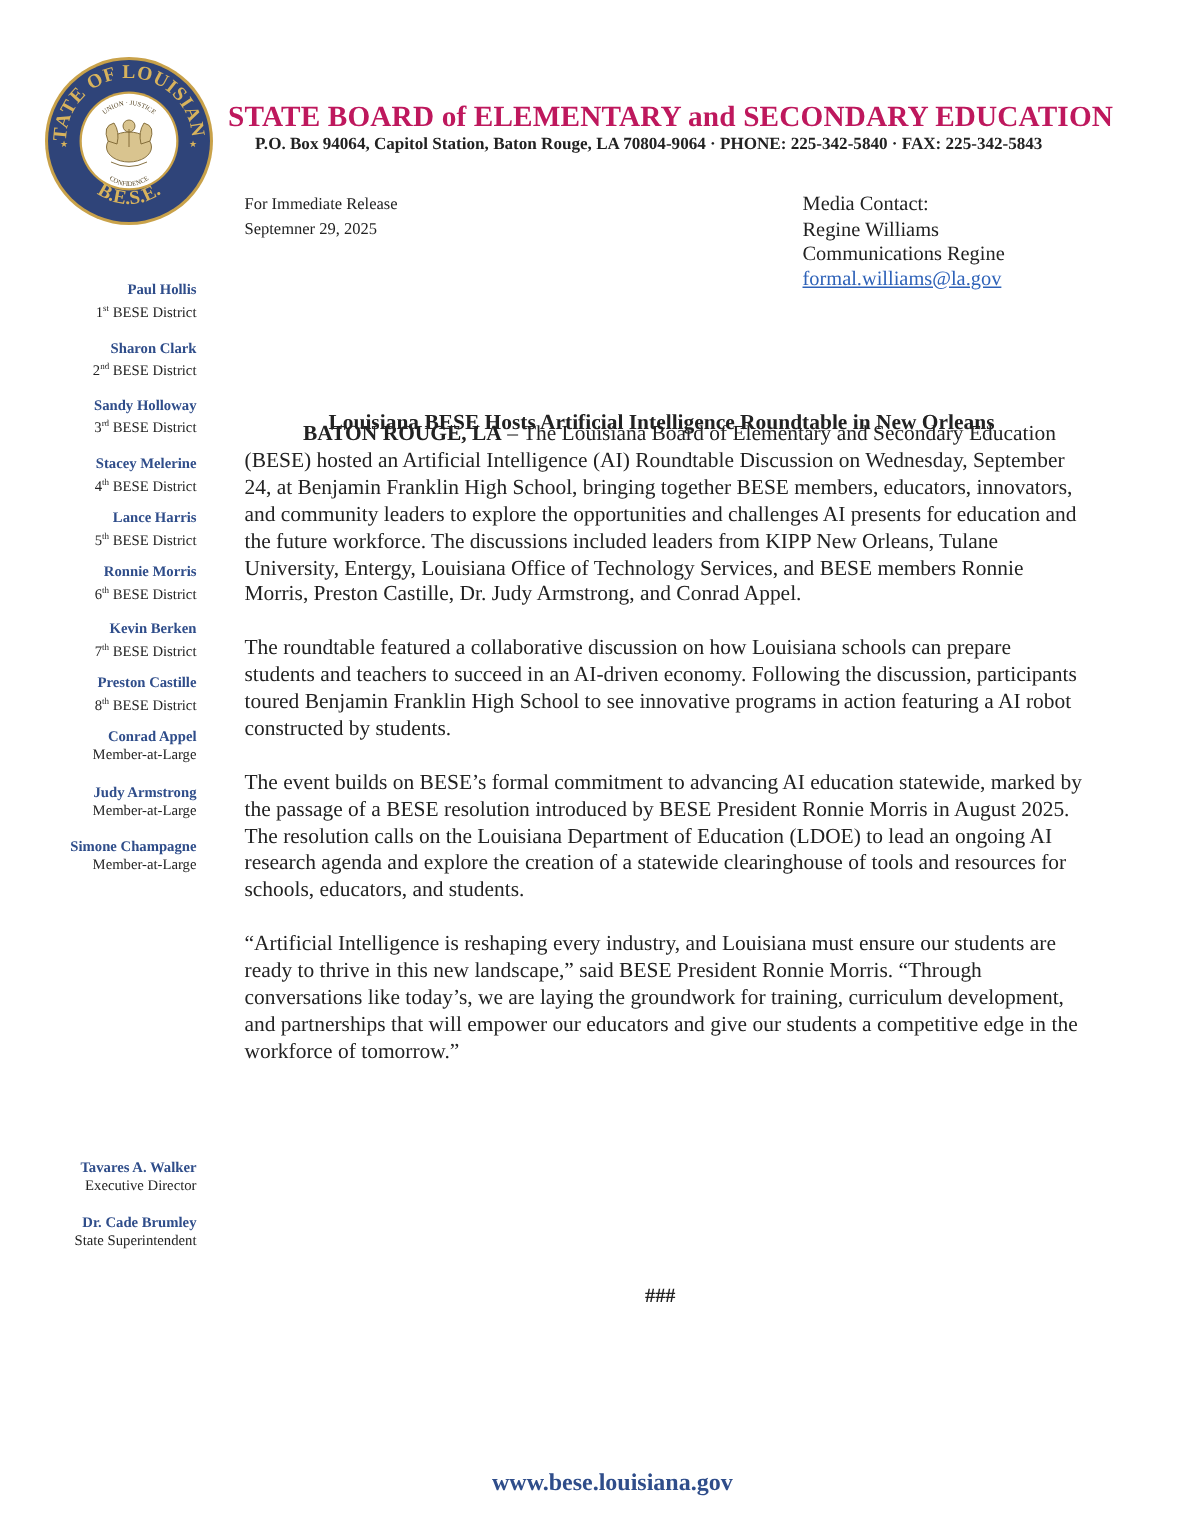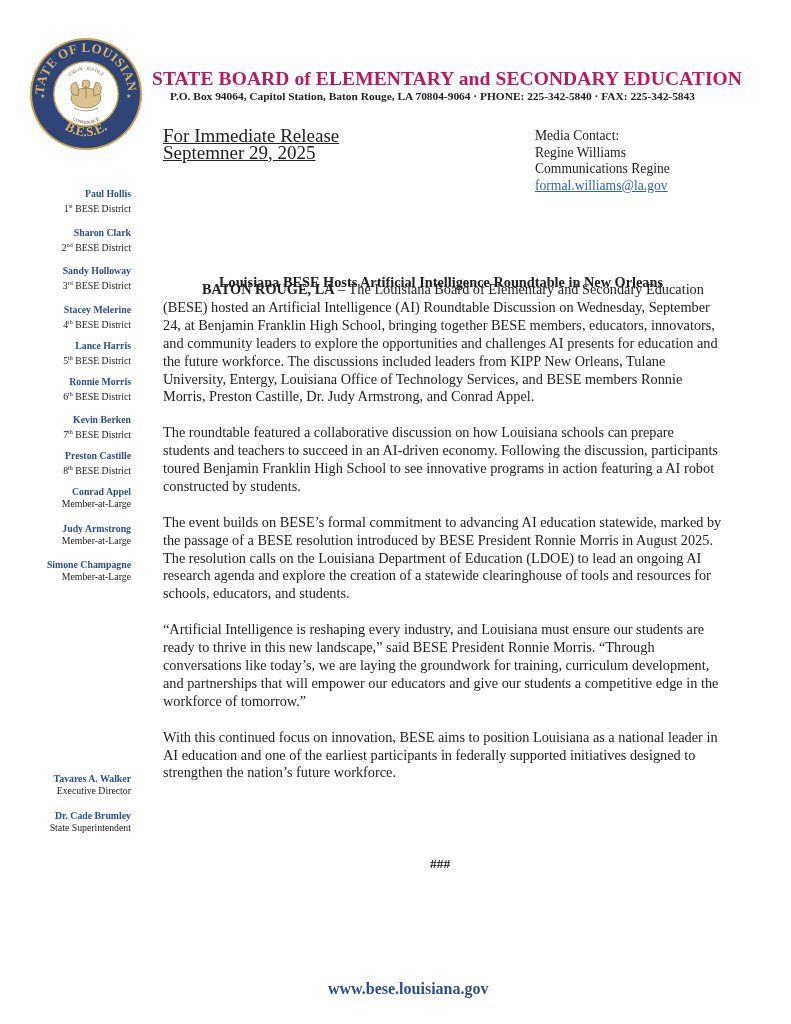--- a/index.html
+++ b/index.html
@@ -3,21 +3,21 @@
 <meta charset="utf-8">
 <style>
   html, body { margin: 0; padding: 0; background: #ffffff; }
   body { width: 791px; height: 1024px; position: relative; overflow: hidden;
          font-family: "Liberation Serif", serif; color: #222; }
   .seal { position: absolute; left: 28px; top: 36px; width: 116px; height: 116px; }
   .org-title { position: absolute; left: 152px; top: 68px; font-size: 19.5px; font-weight: bold;
                color: #be185d; letter-spacing: 0.1px; white-space: nowrap; }
   .org-address { position: absolute; left: 170px; top: 90px; font-size: 11.4px; font-weight: bold;
                  color: #222; white-space: nowrap; }
-  .release-block { position: absolute; left: 163px; top: 128px; font-size: 19px; line-height: 16.5px; text-decoration: underline; }
+  .release-block { position: absolute; left: 163px; top: 128px; font-size: 11px; line-height: 16.5px; }
   .contact-block { position: absolute; left: 535px; top: 128px; font-size: 13.6px; line-height: 16.5px; }
   .contact-email { color: #2e62b8; text-decoration: underline; cursor: pointer; }
   .sidebar { position: absolute; left: 20px; width: 111px; text-align: right; }
   .member { position: absolute; right: 0; width: 140px; text-align: right; }
   .member-name { font-size: 9.8px; font-weight: bold; color: #2f4d8a; line-height: 12px; white-space: nowrap; }
   .member-role { font-size: 9.8px; color: #222; line-height: 12px; white-space: nowrap; }
   .member-role sup { font-size: 6px; }
   .headline { position: absolute; left: 163px; top: 246px; width: 556px; text-align: center;
               font-size: 14.3px; font-weight: bold; margin-top: 28px; }
   .body { position: absolute; left: 163px; top: 281px; width: 560px; font-size: 14.3px; line-height: 17.9px; }
@@ -138,18 +138,17 @@
   </div>
 </div>
 
 <div class="headline">Louisiana BESE Hosts Artificial Intelligence Roundtable in New Orleans</div>
 
 <div class="body">
   <p><span class="dateline">BATON ROUGE, LA</span><span> – The Louisiana Board of Elementary and Secondary Education (BESE) hosted an Artificial Intelligence (AI) Roundtable Discussion on Wednesday, September 24, at Benjamin Franklin High School, bringing together BESE members, educators, innovators, and community leaders to explore the opportunities and challenges AI presents for education and the future workforce. The discussions included leaders from KIPP New Orleans, Tulane University, Entergy, Louisiana Office of Technology Services, and BESE members Ronnie Morris, Preston Castille, Dr. Judy Armstrong, and Conrad Appel.</span></p>
   <p>The roundtable featured a collaborative discussion on how Louisiana schools can prepare students and teachers to succeed in an AI-driven economy. Following the discussion, participants toured Benjamin Franklin High School to see innovative programs in action featuring a AI robot constructed by students.</p>
   <p>The event builds on BESE’s formal commitment to advancing AI education statewide, marked by the passage of a BESE resolution introduced by BESE President Ronnie Morris in August 2025. The resolution calls on the Louisiana Department of Education (LDOE) to lead an ongoing AI research agenda and explore the creation of a statewide clearinghouse of tools and resources for schools, educators, and students.</p>
   <p>“Artificial Intelligence is reshaping every industry, and Louisiana must ensure our students are ready to thrive in this new landscape,” said BESE President Ronnie Morris. “Through conversations like today’s, we are laying the groundwork for training, curriculum development, and partnerships that will empower our educators and give our students a competitive edge in the workforce of tomorrow.”</p>
-  <p>With this continued focus on innovation, BESE aims to position Louisiana as a national leader in AI education and one of the earliest participants in federally supported initiatives designed to strengthen the nation’s future workforce.</p>
 </div>
 
 <div class="end-mark">###</div>
 
 <div class="footer-url">www.bese.louisiana.gov</div>
 
 </body></html>

